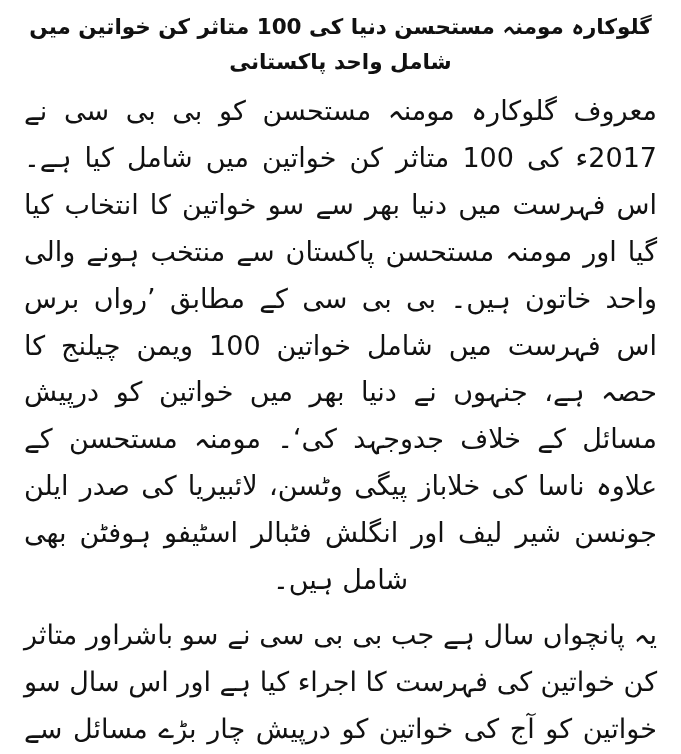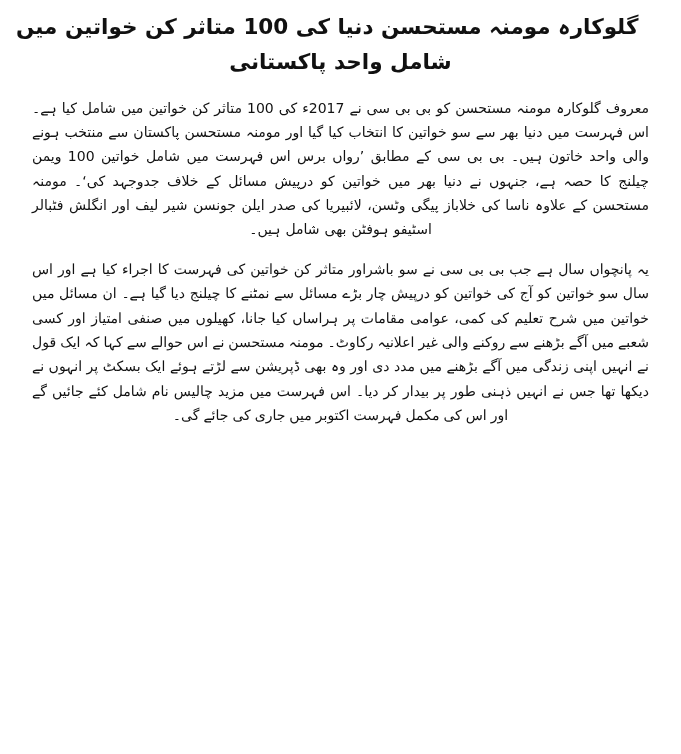--- a/index.html
+++ b/index.html
@@ -22,33 +22,33 @@
     background: #ffffff;
   }
   .article {
     direction: rtl;
     text-align: justify;
     text-align-last: center;
     unicode-bidi: embed;
   }
   .headline {
     direction: rtl;
-    text-align: left;
+    text-align: center;
     font-size: 21.5px;
     line-height: 1.62;
     font-weight: 600;
     letter-spacing: 0px;
     margin: 0 0 4px 0;
     color: #111111;
   }
   .para {
     direction: rtl;
-    font-size: 14px;
+    font-size: 27px;
     line-height: 1.74;
-    margin: 16px;
+    margin: 8px;
     color: #111111;
     text-align: justify;
     text-align-last: center;
     word-spacing: 0.5px;
   }
   .para + .para {
     margin-top: 2px;
     font-family: Liberation Serif, serif;
   }
   .para.last {

